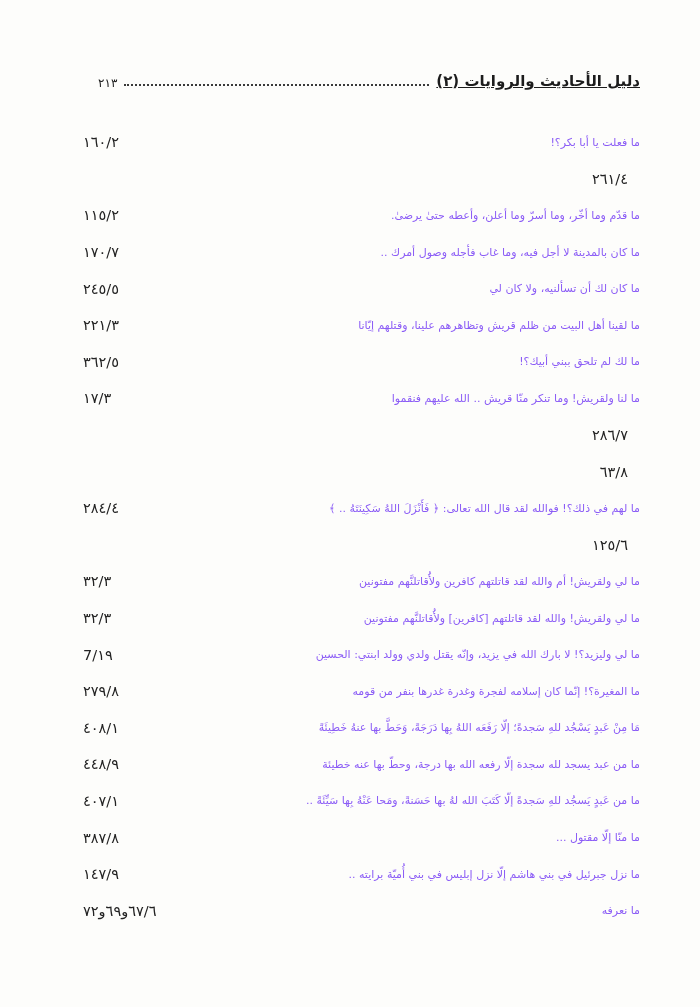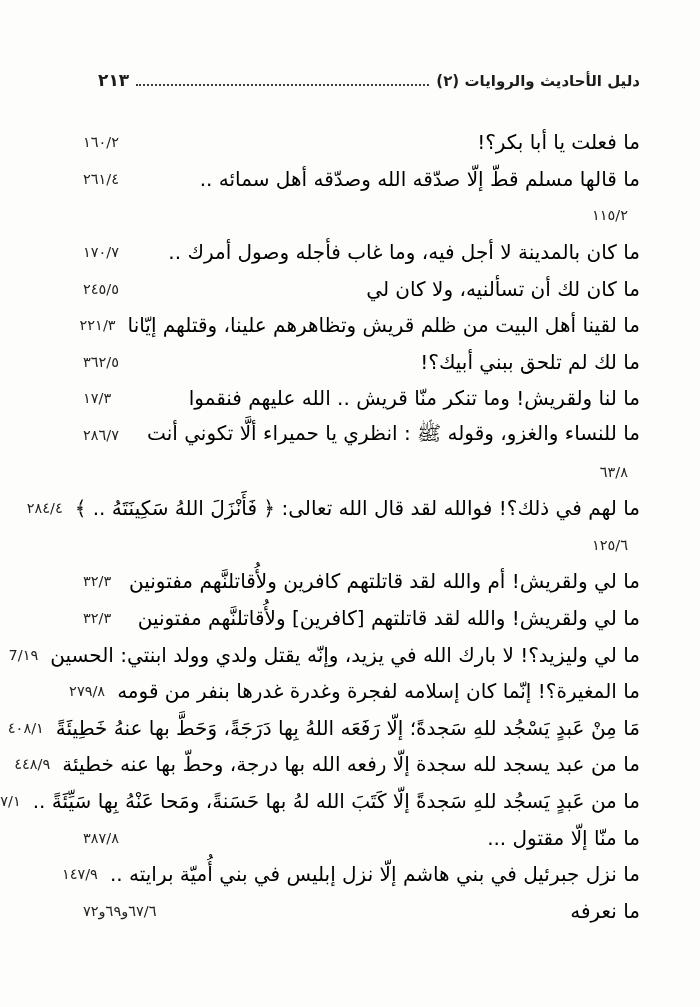--- a/index.html
+++ b/index.html
@@ -27,49 +27,50 @@
     align-items: flex-end;
     margin-right: 0;
     margin-left: 38px;
     height: 26px;
   }
   .header-title {
     font-weight: bold;
     font-size: 15px;
     white-space: nowrap;
     letter-spacing: -0.2px;
+    text-decoration: underline;
   }
   .dot-leader {
     flex: 1 1 auto;
     border-bottom: 2px dotted #3a3a3a;
     margin: 0 7px;
     transform: translateY(-4px);
     min-width: 30px;
   }
   .header-pagenum {
-    font-weight: bold;
-    font-size: 17px;
+    font-weight: normal;
+    font-size: 12px;
     white-space: nowrap;
   }
   
   .entries {
     margin-top: 34px;
     margin-left: 0;
   }
   .entry {
     display: flex;
     justify-content: space-between;
     align-items: center;
     height: 36.6px;
     padding-left: 23px; 
   }
   .entry-text {
-    font-size: 20px;
-    white-space: nowrap;
-    color: #000000;
+    font-size: 11px;
+    white-space: nowrap;
+    color: #8b5cf6;
   }
   .entry-ref {
     flex: 0 0 auto;
     font-size: 14.5px;
     color: #222;
     direction: rtl;
     text-align: center;
     white-space: nowrap;
     margin-right: 12px;
   }
@@ -86,25 +87,25 @@
       <span class="header-pagenum">٢١٣</span>
     </div>
 
     <div class="entries" id="entries">
   <div class="entry">
     <span class="entry-text">ما فعلت يا أبا بكر؟!</span>
     <span class="entry-ref">١٦٠/٢</span>
   </div>
 
   <div class="entry">
-    <span class="entry-text">ما قالها مسلم قطّ إلّا صدّقه الله وصدّقه أهل سمائه ..</span>
     <span class="entry-ref">٢٦١/٤</span>
   </div>
 
   <div class="entry">
+    <span class="entry-text">ما قدّم وما أخّر، وما أسرّ وما أعلن، وأعطه حتىٰ يرضىٰ.</span>
     <span class="entry-ref">١١٥/٢</span>
   </div>
 
   <div class="entry">
     <span class="entry-text">ما كان بالمدينة لا أجل فيه، وما غاب فأجله وصول أمرك ..</span>
     <span class="entry-ref">١٧٠/٧</span>
   </div>
 
   <div class="entry">
     <span class="entry-text">ما كان لك أن تسألنيه، ولا كان لي</span>
@@ -120,21 +121,20 @@
     <span class="entry-text">ما لك لم تلحق ببني أبيك؟!</span>
     <span class="entry-ref">٣٦٢/٥</span>
   </div>
 
   <div class="entry">
     <span class="entry-text">ما لنا ولقريش! وما تنكر منّا قريش .. الله عليهم فنقموا</span>
     <span class="entry-ref">١٧/٣</span>
   </div>
 
   <div class="entry">
-    <span class="entry-text">ما للنساء والغزو، وقوله ﷺ : انظري يا حميراء ألَّا تكوني أنت</span>
     <span class="entry-ref">٢٨٦/٧</span>
   </div>
 
   <div class="entry">
     <span class="entry-ref">٦٣/٨</span>
   </div>
 
   <div class="entry">
     <span class="entry-text">ما لهم في ذلك؟! فوالله لقد قال الله تعالى: ﴿ فَأَنْزَلَ اللهُ سَكِينَتَهُ .. ﴾</span>
     <span class="entry-ref">٢٨٤/٤</span>

